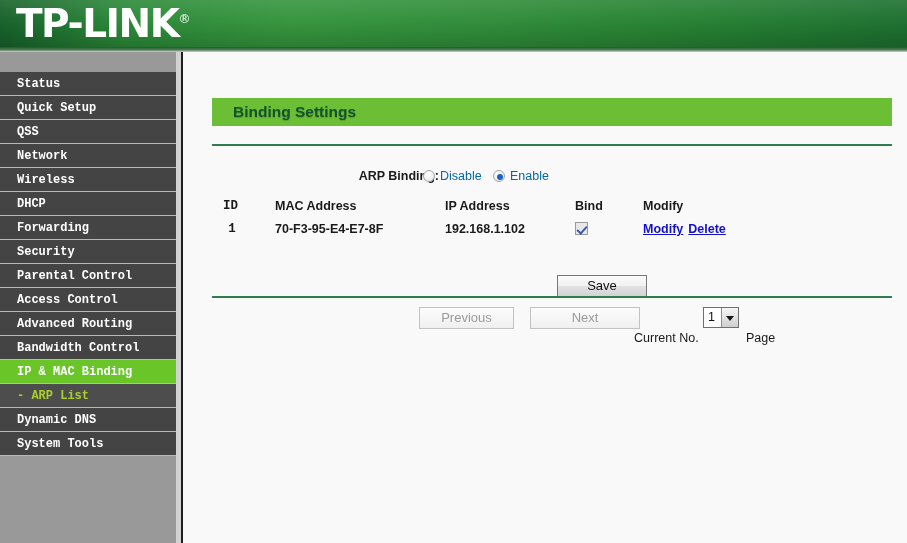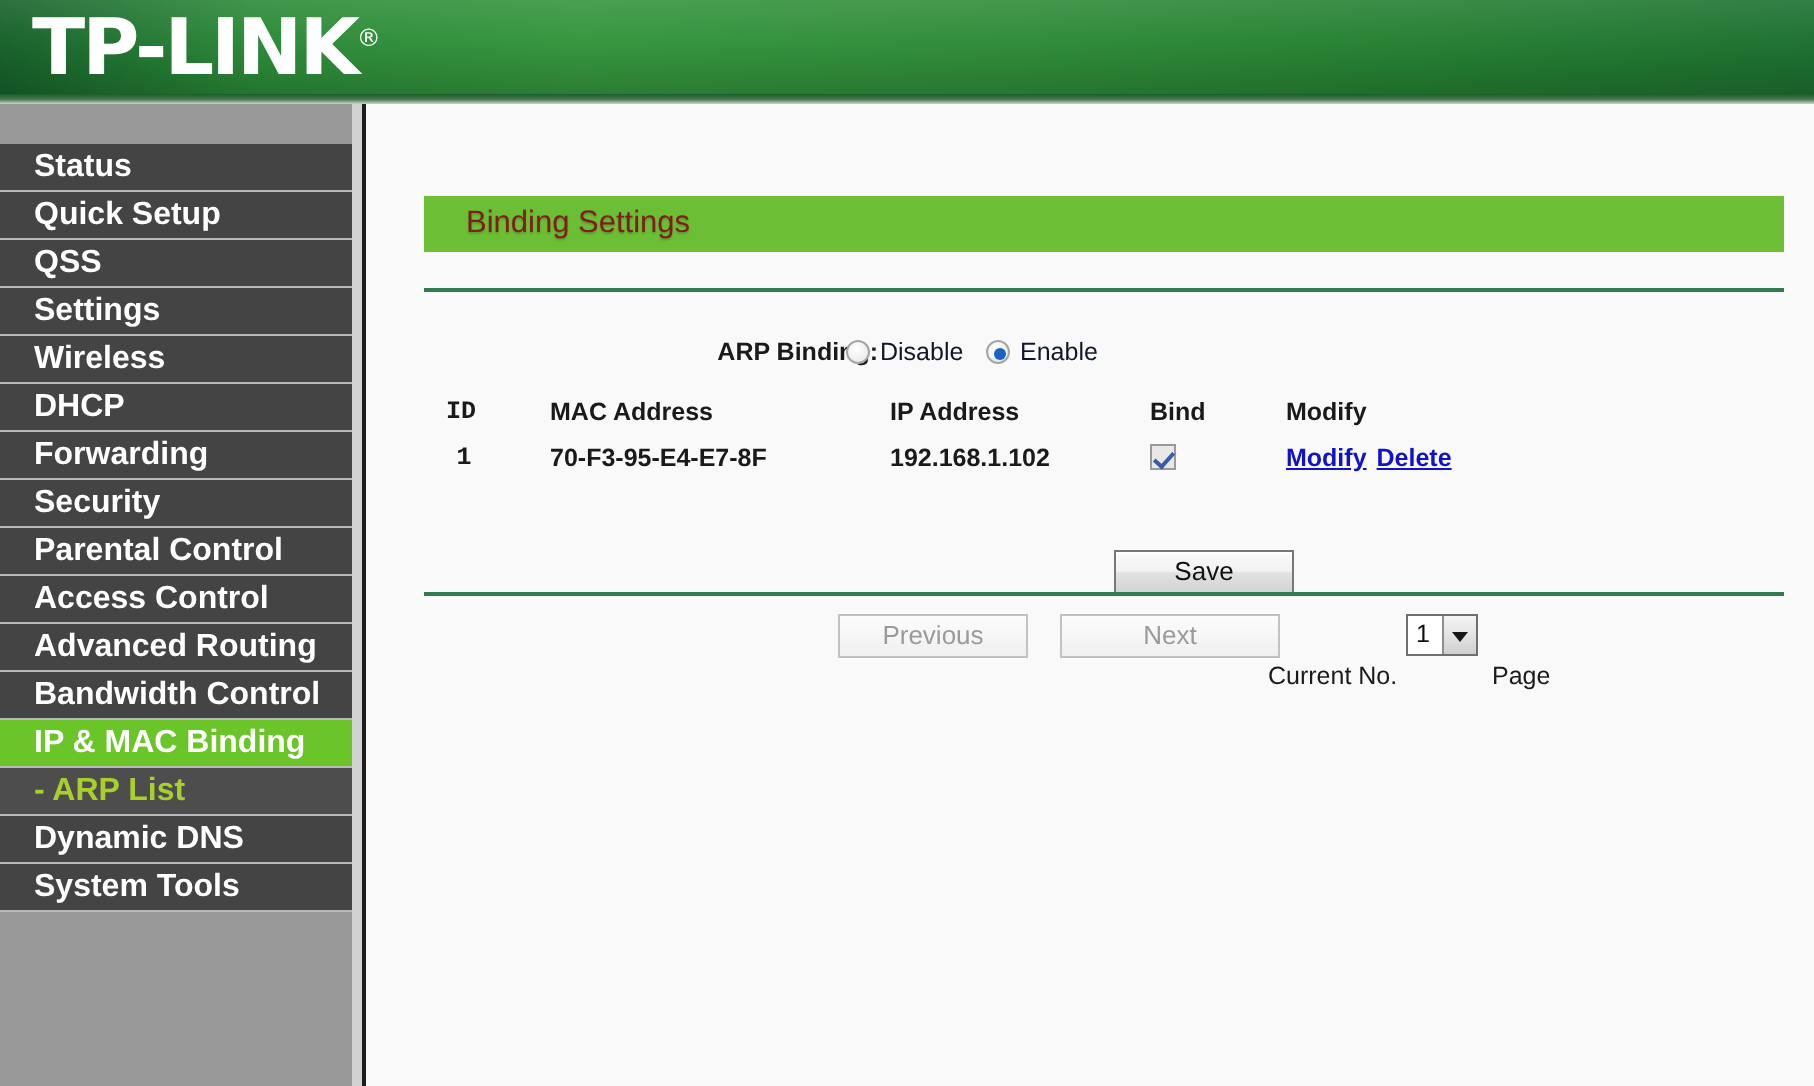--- a/index.html
+++ b/index.html
@@ -73,27 +73,27 @@
   .sidebar-top-gap {
     height: 20px;
     background: #999999;
   }
   .menu { width: 176px; }
   .menu-item {
     height: 24px;
     line-height: 24px;
     background: #444444;
     color: #ffffff;
-    font-size: 16px;
+    font-size: 12px;
     font-weight: bold;
     padding-left: 17px;
     border-bottom: 1px solid #b9b9b9;
     white-space: nowrap;
     cursor: pointer;
-    font-family: Liberation Sans, sans-serif;
+    font-family: Liberation Mono, monospace;
   }
   .menu-item.active {
     background: #6ac528;
     color: #ffffff;
   }
   .menu-item.sub {
     background: #4d4d4d;
     color: #a8d02c;
     padding-left: 17px;
     font-weight: bold;
@@ -126,23 +126,23 @@
   .title-bar {
     position: absolute;
     left: 29px; top: 46px;
     width: 680px; height: 28px;
     background: #6cbf35;
   }
   .title-bar span {
     position: absolute;
     left: 21px; top: 0;
     line-height: 28px;
-    color: #7f1d1d;
+    color: #14532d;
     font-size: 15.5px;
-    font-weight: normal;
+    font-weight: bold;
     text-shadow: 0 1px 1px rgba(0,0,0,0.18);
   }
 
   .rule {
     position: absolute;
     left: 29px;
     width: 680px;
     height: 2px;
     background: #2f7d4f;
   }
@@ -163,21 +163,21 @@
     line-height: 24px;
     font-size: 12.5px;
     font-weight: bold;
     color: #1a1a1a;
   }
   .radio-wrap {
     position: absolute;
     top: 0;
     line-height: 24px;
     font-size: 12.5px;
-    color: #0f172a;
+    color: #0369a1;
     white-space: nowrap;
     cursor: pointer;
   }
   .radio-disable { left: 240px; }
   .radio-enable  { left: 310px; }
   .radio {
     display: inline-block;
     width: 12px; height: 12px;
     border-radius: 50%;
     border: 1px solid #a5a5a5;
@@ -359,21 +359,21 @@
     <div class="logo"><span>TP-LINK</span><span class="reg">®</span></div>
   </div>
   <div class="header-shadow"></div>
 
   <div class="sidebar">
     <div class="sidebar-top-gap"></div>
     <div class="menu" id="menu">
         <div class="menu-item">Status</div>
         <div class="menu-item">Quick Setup</div>
         <div class="menu-item">QSS</div>
-        <div class="menu-item">Settings</div>
+        <div class="menu-item">Network</div>
         <div class="menu-item">Wireless</div>
         <div class="menu-item">DHCP</div>
         <div class="menu-item">Forwarding</div>
         <div class="menu-item">Security</div>
         <div class="menu-item">Parental Control</div>
         <div class="menu-item">Access Control</div>
         <div class="menu-item">Advanced Routing</div>
         <div class="menu-item">Bandwidth Control</div>
         <div class="menu-item active">IP &amp; MAC Binding</div>
         <div class="menu-item sub">- ARP List</div>

